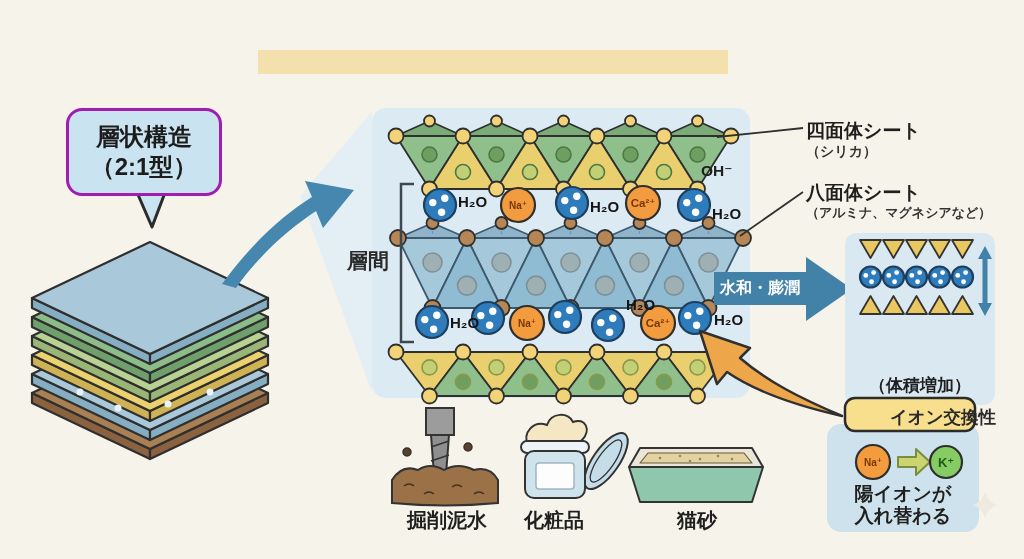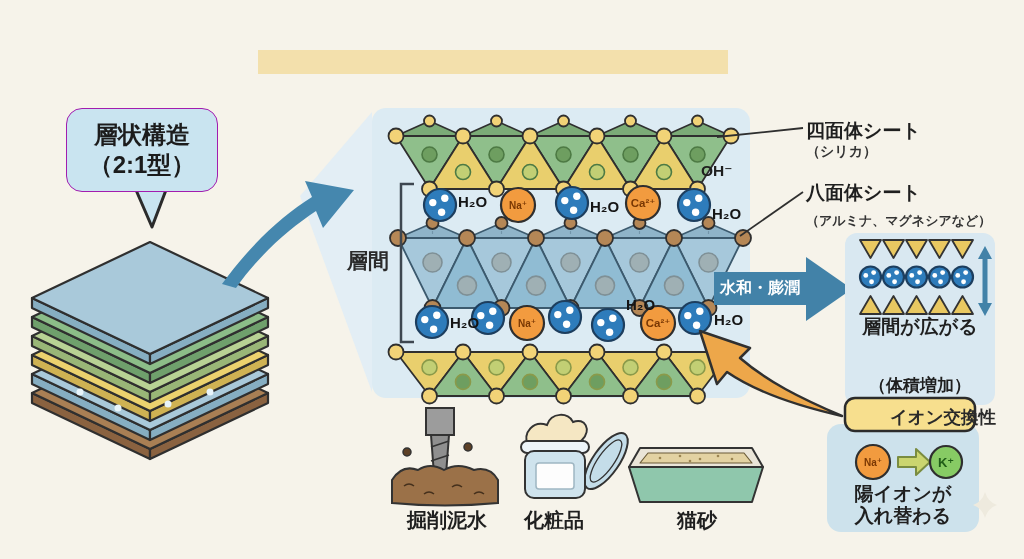--- a/index.html
+++ b/index.html
@@ -4,32 +4,32 @@
 <style>
   html,body{margin:0;padding:0;background:#f6f3ea;}
   #stage{position:relative;width:1024px;height:559px;background:#f6f3ea;overflow:hidden;
          font-family:"Liberation Sans","DejaVu Sans",sans-serif;}
   #art{position:absolute;left:0;top:0;z-index:2;}
   .title-bar{position:absolute;left:258px;top:50px;width:470px;height:24px;background:#f3e0ac;z-index:1;}
   .lbl{position:absolute;white-space:nowrap;font-weight:bold;color:#1f1f1f;z-index:3;}
   .ctr{transform:translate(-50%,-50%);}
   .title-text{left:233px;top:12px;width:520px;text-align:center;font-size:34px;color:#3a2d1f;letter-spacing:1px;}
   .bubble{position:absolute;left:66px;top:108px;width:150px;height:82px;background:#c9e4f0;
-          border:1px solid #a21caf;border-radius:16px;z-index:3;display:flex;flex-direction:column;
+          border:3px solid #a21caf;border-radius:16px;z-index:3;display:flex;flex-direction:column;
           align-items:center;justify-content:center;font-weight:bold;font-size:24px;line-height:1.25;color:#1c1c1c;}
   .ion-lbl{font-size:10px;color:#7a3804;}
   .ca-lbl{font-size:11.5px;color:#7a3804;}
   .k-lbl{font-size:13px;color:#1f5c17;}
   .h2o{font-size:15px;color:#151515;}
   .oh{left:701px;top:162px;font-size:15.5px;}
   .souken{left:347px;top:247px;font-size:21px;color:#2a2a2a;}
   .sheet-t{left:806px;top:118px;font-size:19px;}
   .sheet-ts{left:806px;top:143px;font-size:14px;color:#333;}
   .sheet-o{left:806px;top:180px;font-size:19px;}
-  .sheet-os{left:806px;top:212px;font-size:13px;color:#333;}
+  .sheet-os{left:806px;top:204px;font-size:13px;color:#333;}
   .hydr{left:714px;top:278px;width:92px;text-align:center;font-size:16px;color:#fff;}
   .sw1{left:845px;top:314px;width:150px;text-align:center;font-size:19px;}
   .sw2{left:845px;top:338px;width:150px;text-align:center;font-size:17px;margin-top:36px;}
   .ext{left:845px;top:405px;width:130px;text-align:center;font-size:17.5px;color:#2a2a2a;padding-left:33px;}
   .exc1{left:827px;top:481px;width:152px;text-align:center;font-size:19px;}
   .exc2{left:827px;top:503px;width:152px;text-align:center;font-size:19px;}
   .app{top:507px;width:100px;text-align:center;font-size:20px;}
 </style>
 </head>
 <body>
@@ -323,21 +323,20 @@
   <div class="lbl ctr ion-lbl" style="left:527px;top:323px">Na⁺</div>
   <div class="lbl ctr ca-lbl" style="left:643px;top:203px">Ca²⁺</div>
   <div class="lbl ctr ca-lbl" style="left:658px;top:323px">Ca²⁺</div>
 
   <div class="lbl sheet-t">四面体シート</div>
   <div class="lbl sheet-ts">（シリカ）</div>
   <div class="lbl sheet-o">八面体シート</div>
   <div class="lbl sheet-os">（アルミナ、マグネシアなど）</div>
 
   <div class="lbl hydr">水和・膨潤</div>
-  <div class="lbl sw1">層間が広がる</div>
   <div class="lbl sw2">（体積増加）</div>
 
   <div class="lbl ext">イオン交換性</div>
   <div class="lbl ctr ion-lbl" style="left:873px;top:462px">Na⁺</div>
   <div class="lbl ctr k-lbl" style="left:946px;top:462px">K⁺</div>
   <div class="lbl exc1">陽イオンが</div>
   <div class="lbl exc2">入れ替わる</div>
 
   <div class="lbl app" style="left:397px">掘削泥水</div>
   <div class="lbl app" style="left:647px">猫砂</div>

